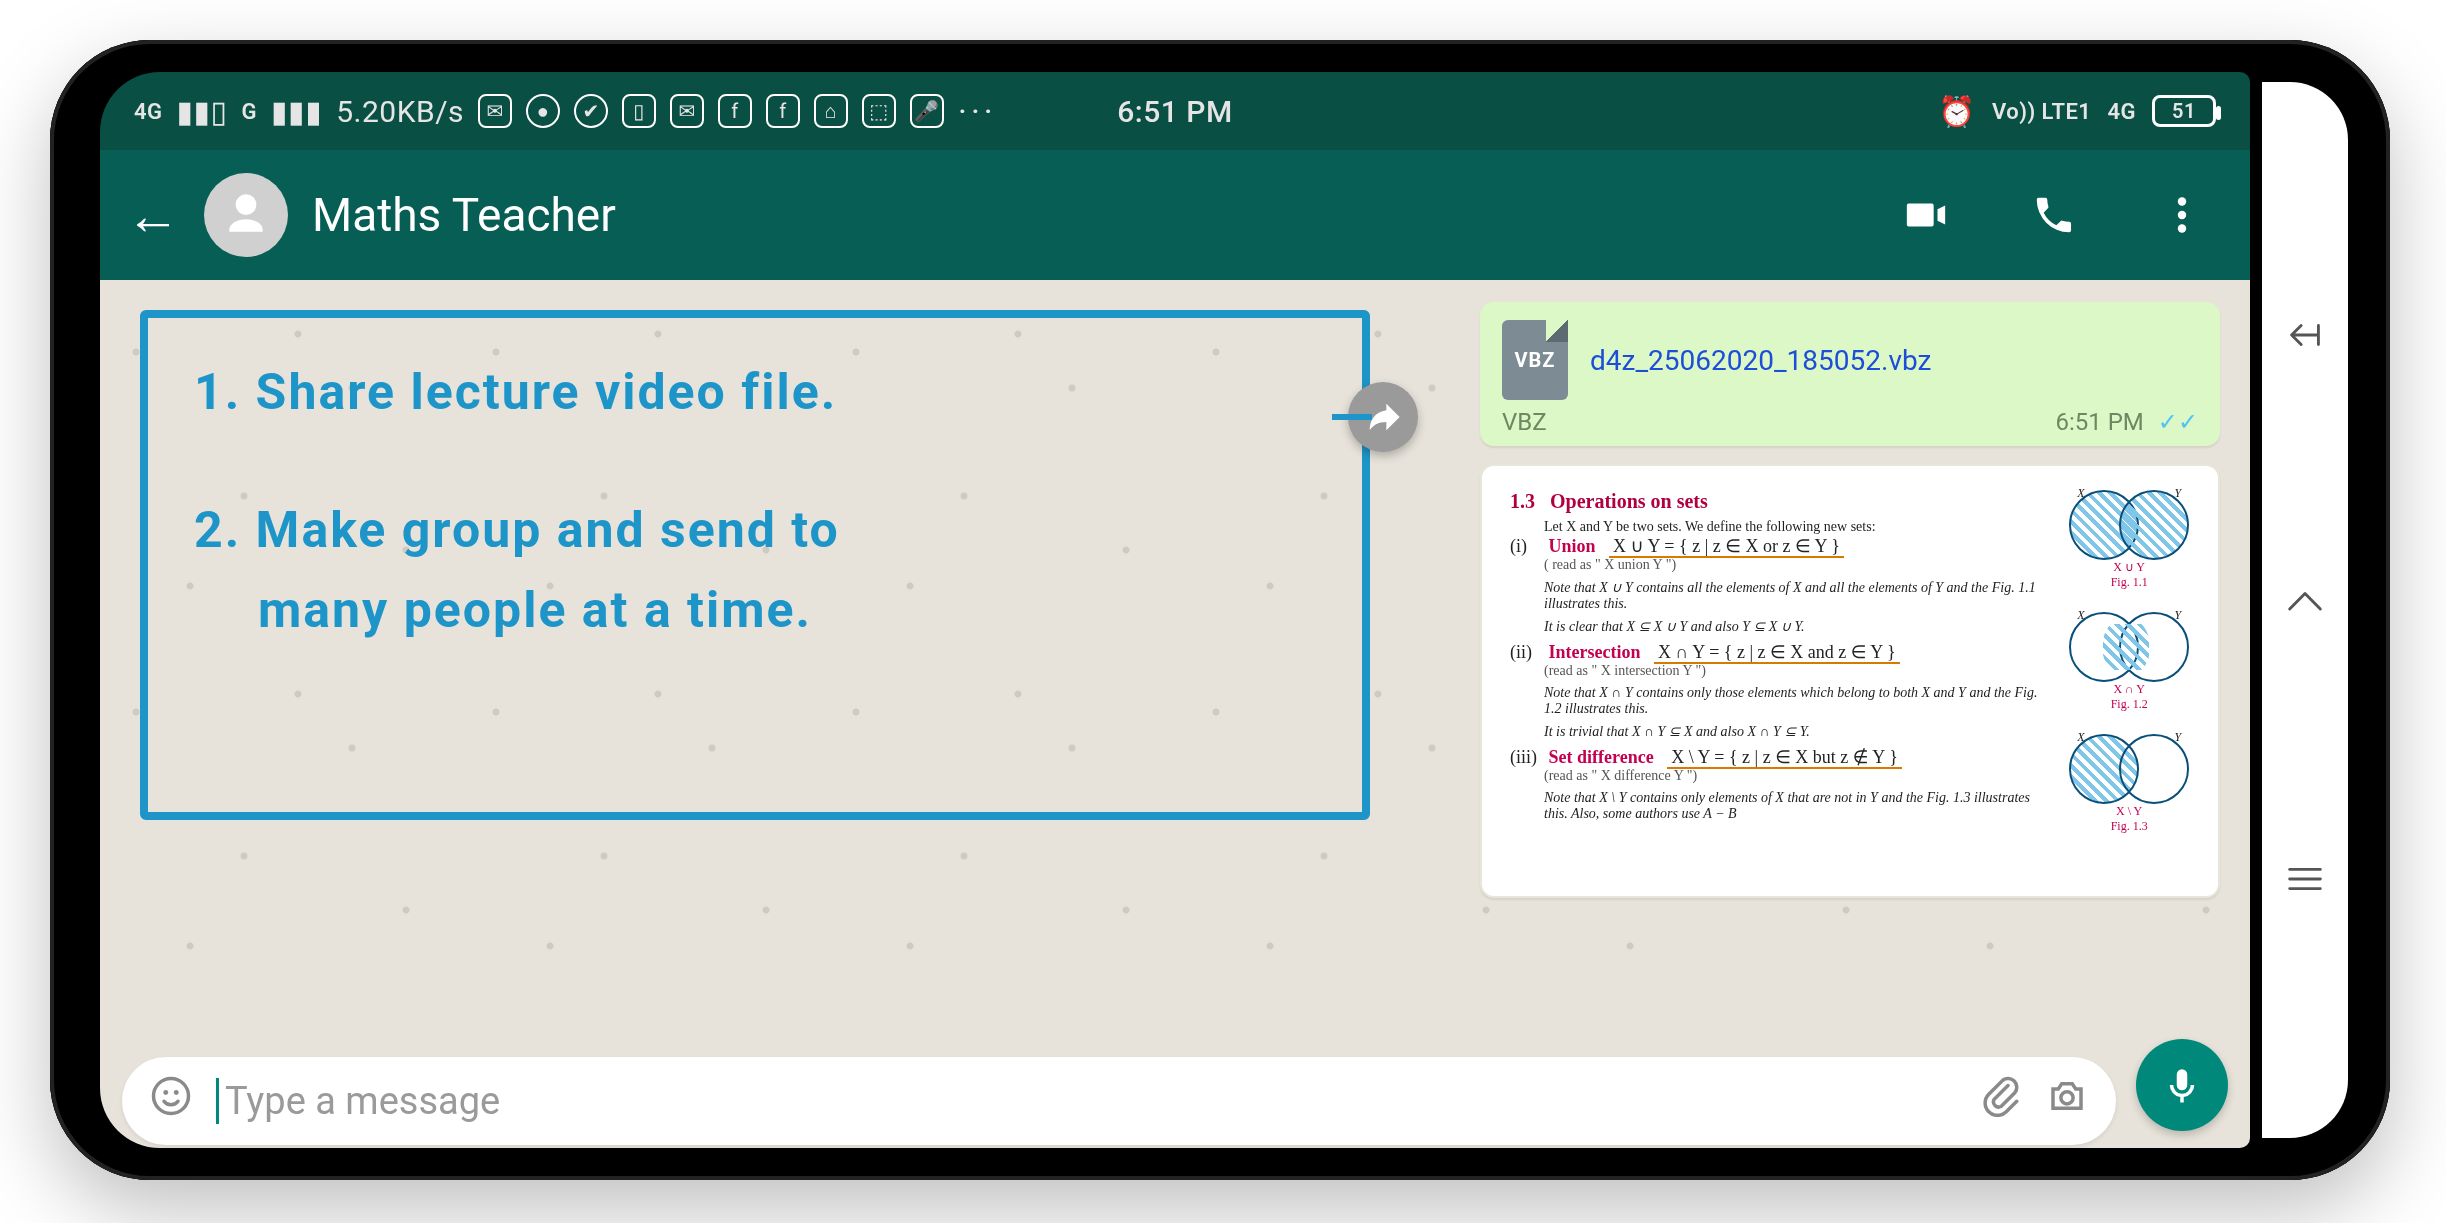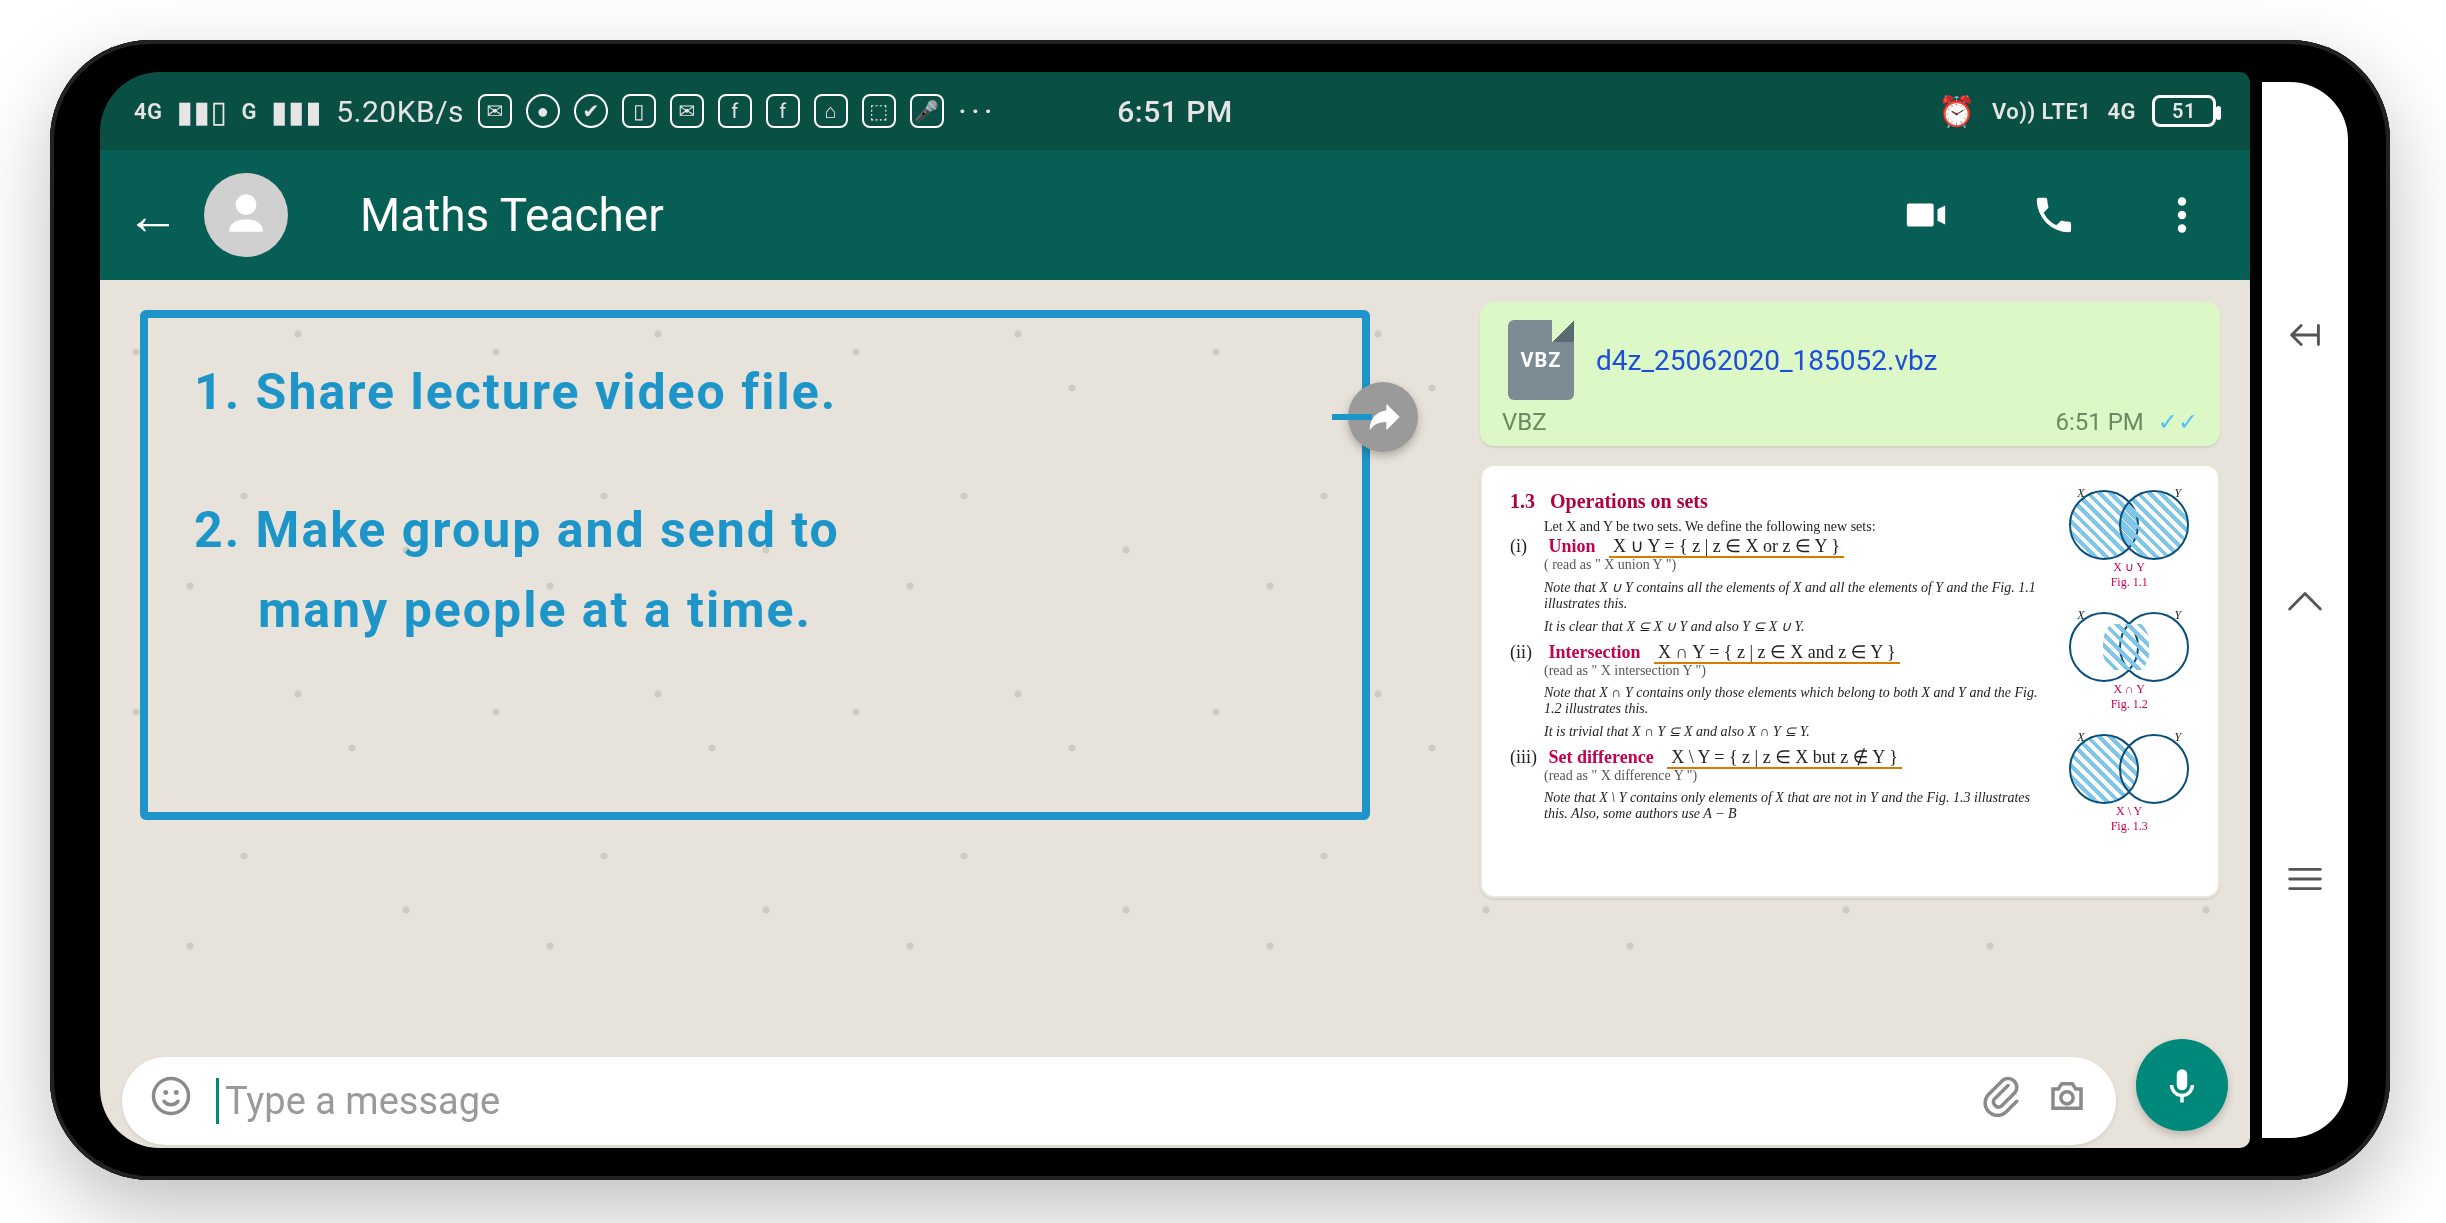--- a/index.html
+++ b/index.html
@@ -70,21 +70,21 @@
     background: #075e54;
     color:#fff;
     display:flex; align-items:center;
     padding: 0 40px 0 26px;
     gap: 24px;
   }
   .waheader .back { font-size:54px; font-weight:300; }
   .waheader .avatar { width:84px; height:84px; border-radius:50%; background:#d0d0d0;
                       display:flex; align-items:center; justify-content:center; }
   .waheader .avatar svg{ width:50px;height:50px;fill:#fff;}
-  .waheader .title { font-size:46px; font-weight:400; flex:1;margin-left:48px; }
+  .waheader .title { font-size:46px; font-weight:400; flex:1; }
   .waheader .acticon { width:56px; height:56px; display:flex; align-items:center; justify-content:center; margin-left:48px;}
   .waheader .acticon svg{ width:46px; height:46px; fill:#fff; }
 
   
   .chatbody {
     flex:1;
     background: #e7e3da;
     position:relative;
     overflow:hidden;
   }
@@ -130,21 +130,21 @@
 
   
   .msgcol {
     position:absolute; right:30px; top:22px; bottom:10px;
     width: 740px;
     display:flex; flex-direction:column; gap:18px;
   }
   .bubble {
     background:#dcf8c6;
     border-radius:14px;
-    padding:18px 28px 46px;
+    padding:18px 22px 46px;
     position:relative;
     box-shadow:0 2px 2px rgba(0,0,0,.08);
   }
   .bubble.filebubble .row{ display:flex; align-items:center; gap:22px;}
   .fileicon{
     width:66px;height:80px;background:#7d8c94;border-radius:6px 6px 6px 6px;
     position:relative;display:flex;align-items:center;justify-content:center;
     color:#fff;font-size:20px;font-weight:700;letter-spacing:1px;
   }
   .fileicon::before{content:"";position:absolute;top:0;right:0;width:22px;height:22px;

